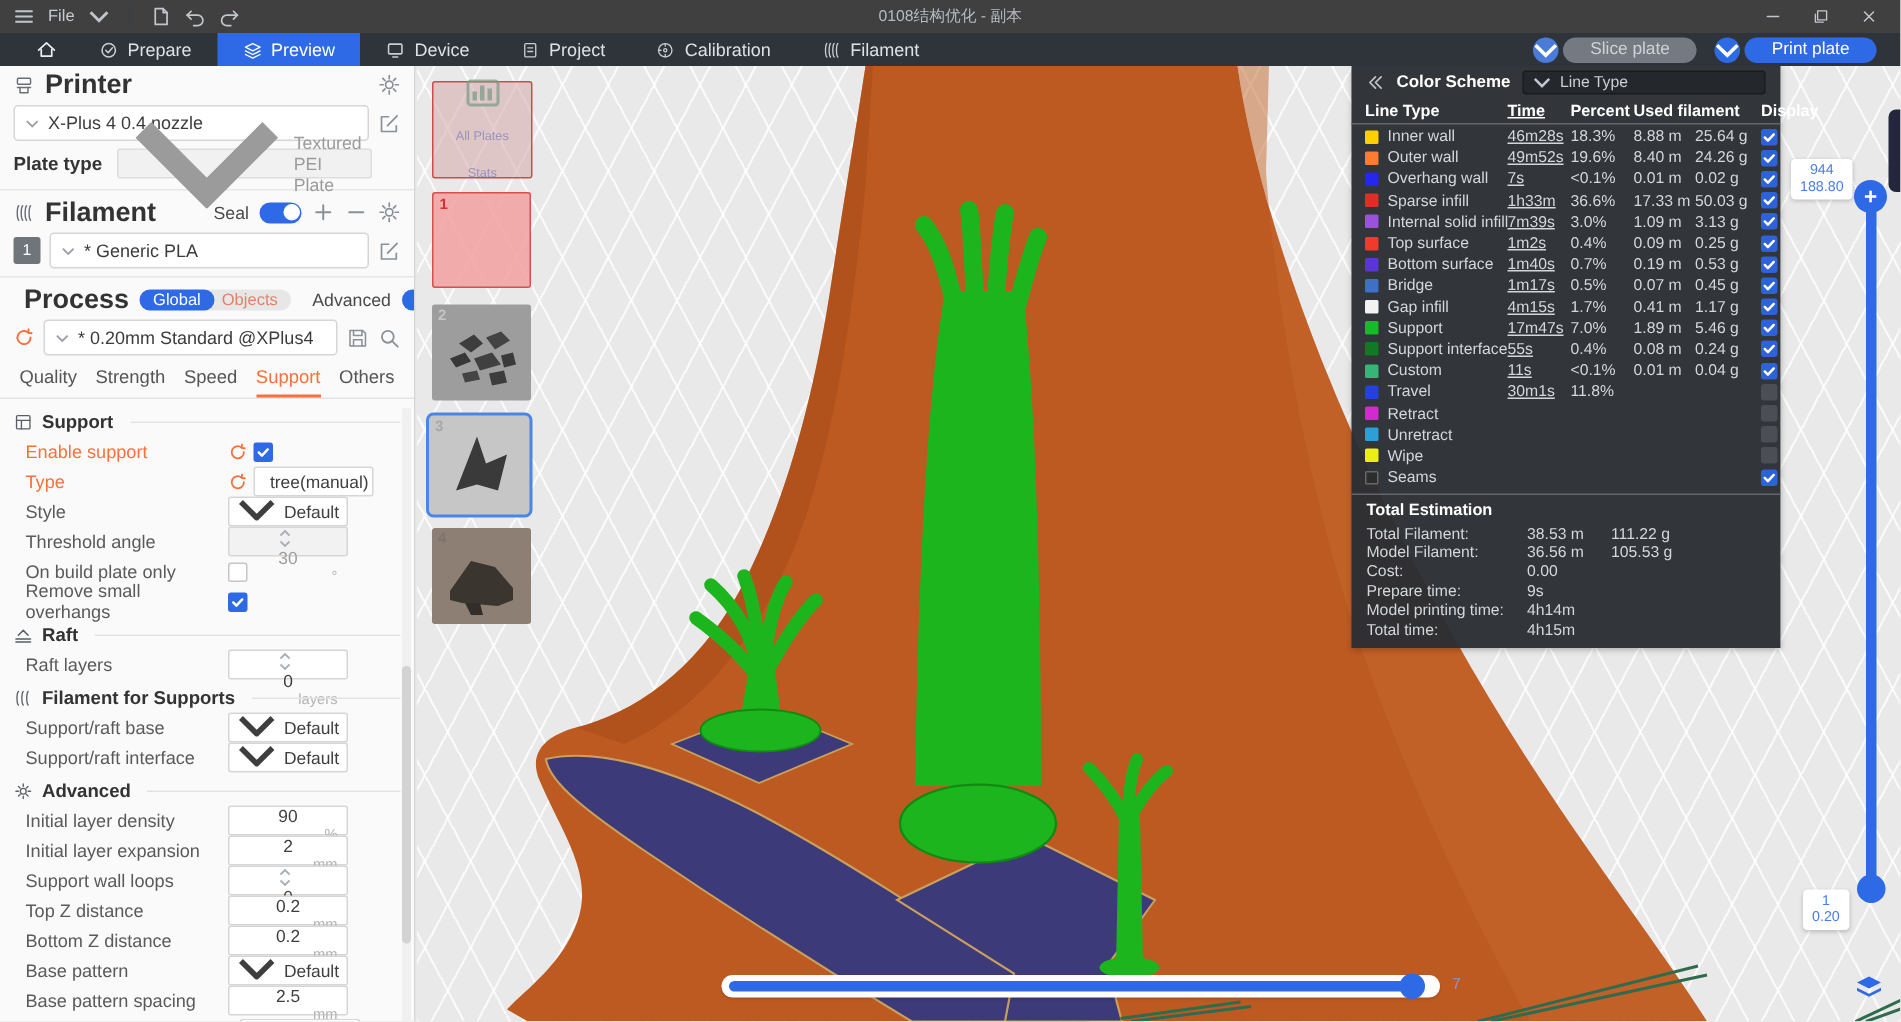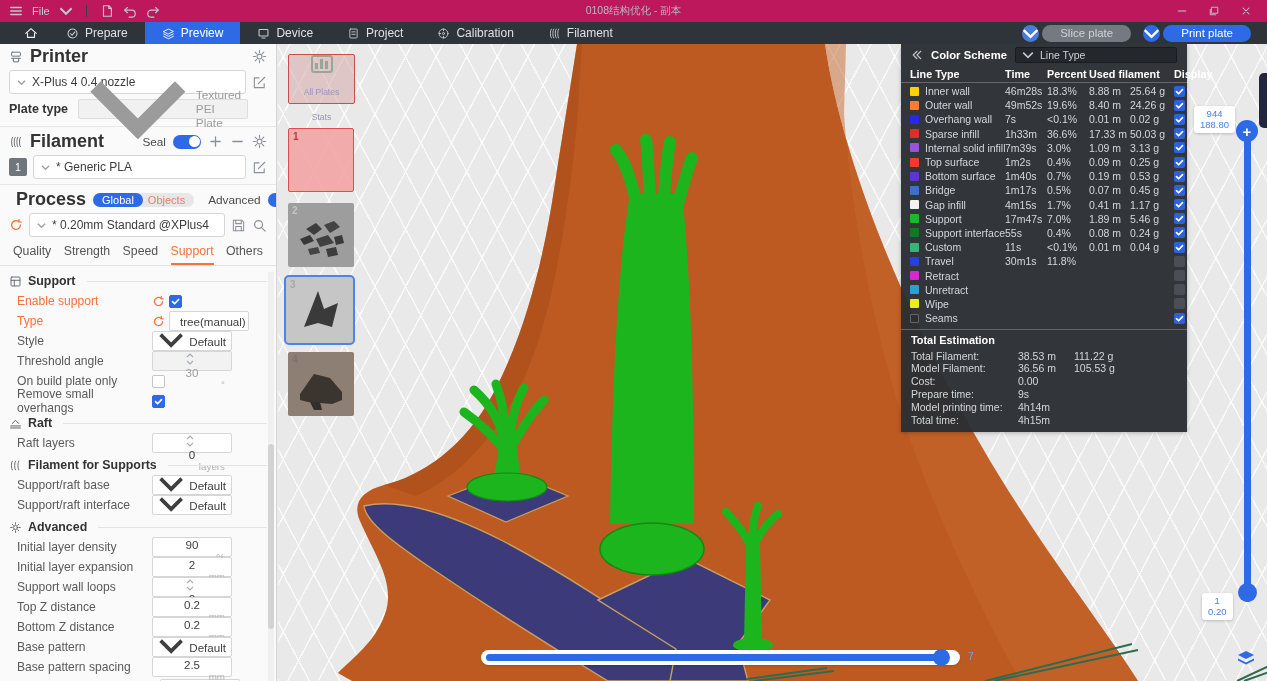--- a/index.html
+++ b/index.html
@@ -1,21 +1,21 @@
 <!DOCTYPE html>
 <html><head>
 <meta charset="utf-8">
 <style>
   * { margin:0; padding:0; box-sizing:border-box; }
   html,body { width:1267px; height:681px; overflow:hidden; }
   body { font-family:"Liberation Sans","DejaVu Sans",sans-serif; background:#e8e8e8; }
   #app { position:relative; width:1267px; height:681px; overflow:hidden; }
 
   
-  .titlebar { position:absolute; top:0; left:0; right:0; height:22px; background:#be185d;
+  .titlebar { position:absolute; top:0; left:0; right:0; height:22px; background:#404040;
     display:flex; align-items:center; color:#c7cbd0; font-size:11px; z-index:50; }
   .tb-left { display:flex; align-items:center; gap:9px; padding-left:9px; }
   .tb-left .ic { width:14px; height:14px; display:inline-flex; align-items:center; justify-content:center; color:#c2c6cb; }
   .tb-div { width:1px; height:12px; background:#3a3f45; margin:0 4px; }
   .tb-title { position:absolute; left:0; right:0; text-align:center; color:#b6bac0; font-size:10.5px; pointer-events:none; }
   .tb-win { margin-left:auto; display:flex; gap:20px; padding-right:15px; z-index:2; }
   .tb-win .ic { width:12px; height:12px; display:inline-flex; align-items:center; justify-content:center; color:#c2c6cb; }
 
   
   .tabbar { position:absolute; top:22px; left:0; right:0; height:22px; background:#2f343a;
@@ -92,22 +92,22 @@
   #viewport { position:absolute; left:278px; top:44px; right:0; bottom:0; background:#e9e9e9;
     background-image:
       repeating-linear-gradient(62deg, rgba(255,255,255,.75) 0 1.5px, transparent 1.5px 27px),
       repeating-linear-gradient(-62deg, rgba(255,255,255,.75) 0 1.5px, transparent 1.5px 27px);
     overflow:hidden; }
   #scene { position:absolute; inset:0; }
 
   
   .thumb { position:absolute; left:10px; border-radius:2px; font-size:10px; }
   .thumb .num { position:absolute; top:2px; left:4px; font-weight:bold; }
-  .t-all { top:10px; width:67px; height:50px; background:rgba(213,170,170,.55); border:1px solid #cc4c4c;
-    display:flex; flex-direction:column; align-items:center; justify-content:flex-start; gap:15px; }
+  .t-all { top:10px; width:67px; height:65px; background:rgba(213,170,170,.55); border:1px solid #cc4c4c;
+    display:flex; flex-direction:column; align-items:center; justify-content:center; gap:15px; }
   .t-all .aic { width:22px; height:20px; border:2px solid #7e9c8b; border-radius:3px; opacity:.75; display:flex; align-items:flex-end; justify-content:center; gap:2px; padding:2px; }
   .t-all .aic i { width:3px; background:#7e9c8b; display:block; }
   .t-all .al { font-size:8.5px; color:#9a93bb; line-height:1.15; text-align:center; }
   .t-1 { top:84px; width:66px; height:64px; background:rgba(242,160,160,.85); border:1px solid #d94f4f; }
   .t-1 .num { color:#cf3434; }
   .t-2 { top:159px; width:66px; height:64px; background:#9d9d9d; }
   .t-2 .num { color:#c4c4c4; }
   .t-3 { top:231px; left:6px; width:71px; height:70px; background:#c6c6c6; border:2px solid #4a86e8; border-radius:5px; }
   .t-3 .num { color:#a8a8a8; }
   .t-4 { top:308px; width:66px; height:64px; background:#8d7f74; }
@@ -119,21 +119,21 @@
   .lg-head { height:22px; display:flex; align-items:center; gap:8px; padding:0 10px; }
   .lg-head .ic { width:12px; height:12px; color:#c3c7cc; display:inline-flex; }
   .lg-title { font-weight:bold; color:#fff; font-size:11.3px; white-space:nowrap; }
   .lg-dd { flex:1; height:16px; background:#24272b; border:1px solid #191b1e; border-radius:2px;
     display:flex; align-items:center; gap:6px; padding:0 6px; color:#ccd0d4; font-size:10.5px; }
   .lt-row { display:flex; align-items:center; height:14.2px; padding:0 9px; }
   .lt-head { font-weight:bold; color:#fff; font-size:10.8px; height:17px; border-bottom:1px solid #63676c; margin-bottom:1px; }
   .c-chip { width:15px; flex:none; }
   .c-chip i { display:block; width:9px; height:9px; border-radius:1px; }
   .c-name { width:80px; flex:none; white-space:nowrap; }
-  .c-time { width:42px; flex:none; }
+  .c-time { width:42px; flex:none;text-decoration:underline; }
   .c-pct { width:42px; flex:none; }
   .c-len { width:41px; flex:none; }
   .c-wt { width:44px; flex:none; }
   .c-chk { margin-left:auto; width:28px; display:flex; justify-content:center; }
   .h-lt { width:95px; flex:none; } .h-uf { width:85px; flex:none; }
   .dchk { width:11px; height:11px; border-radius:2px; background:#4b4f55; display:flex; align-items:center; justify-content:center; }
   .dchk.on { background:#2e62d8; }
   .tot-title { font-weight:bold; color:#fff; font-size:10.9px; border-top:1px solid #63676c; margin-top:4px; padding:4px 10px 3px; }
   .tot-row { display:flex; align-items:center; height:12.8px; padding:0 10px; }
   .tot-row .tl { width:107px; flex:none; }

